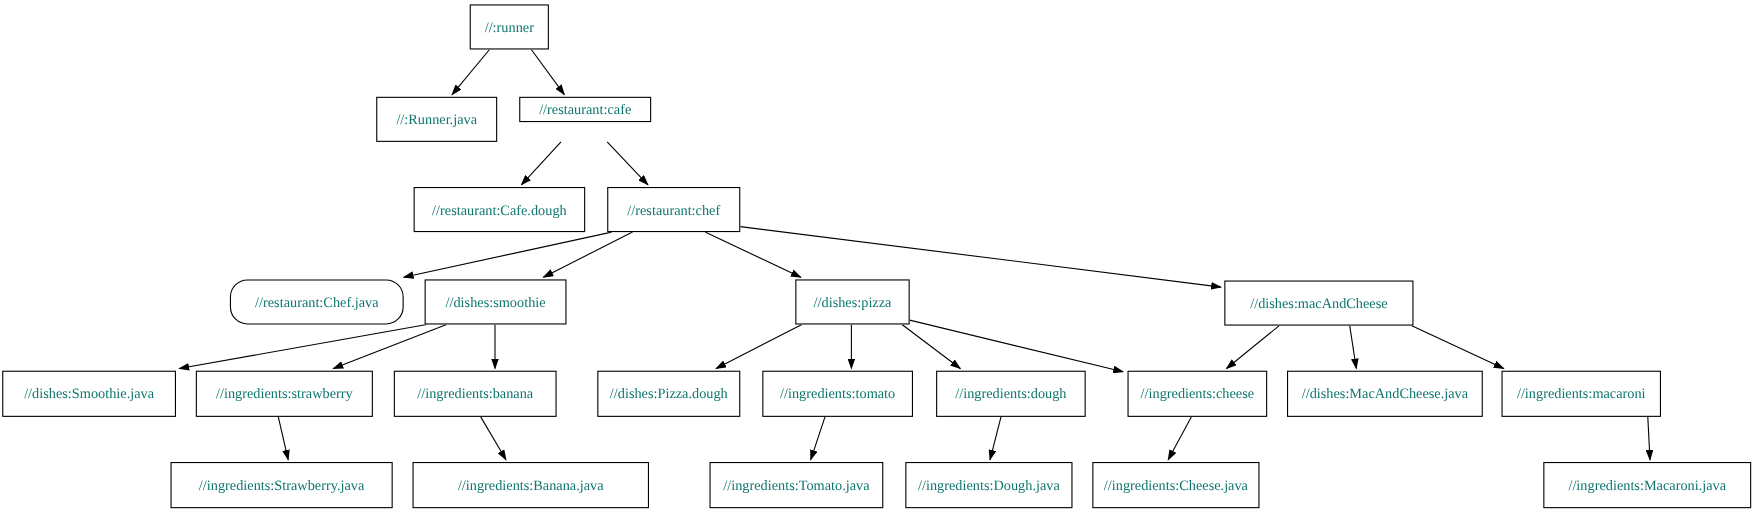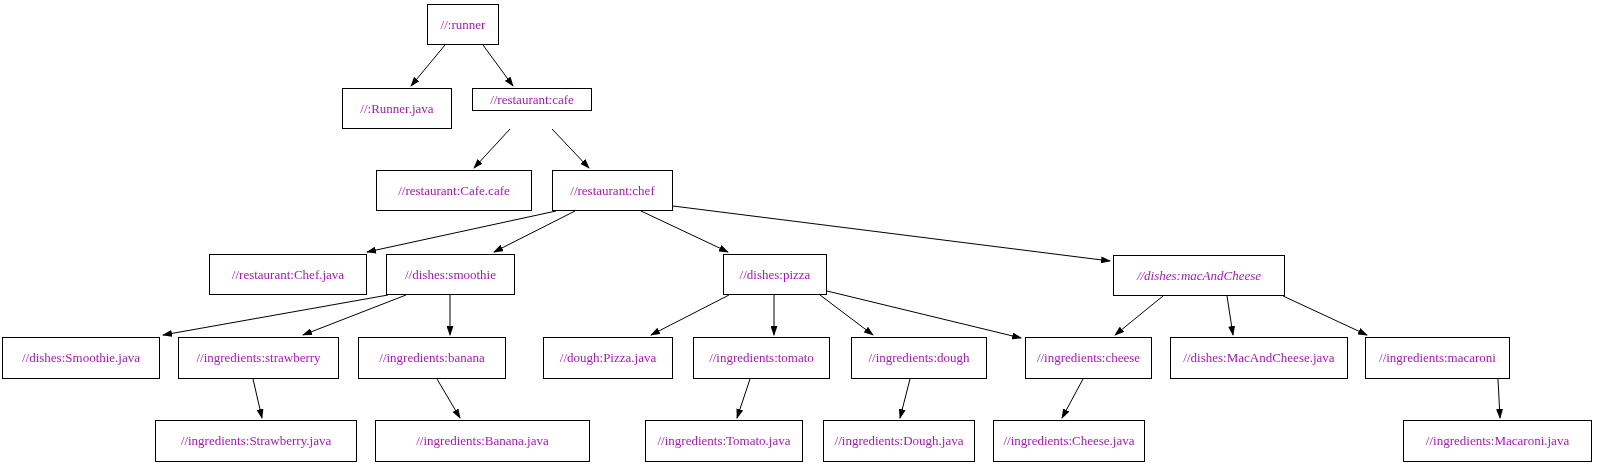--- a/index.html
+++ b/index.html
@@ -24,21 +24,21 @@
   }
   #graph-edges line {
     stroke: #000000;
     stroke-width: 1;
   }
   #graph-nodes .node {
     position: absolute;
     box-sizing: border-box;
     background: #ffffff;
     border: 1px solid #000000;
-    color: #a21caf;
+    color: #0f766e;
     font-size: 13px;
     display: flex;
     align-items: center;
     justify-content: center;
     white-space: nowrap;
     text-align: center;
   }
 </style>
 </head>
 <body>
@@ -72,30 +72,30 @@
       <line x1="437" y1="379" x2="460" y2="418" marker-end="url(#arrow)"></line>
       <line x1="750" y1="379" x2="737" y2="418" marker-end="url(#arrow)"></line>
       <line x1="910" y1="379" x2="900" y2="418" marker-end="url(#arrow)"></line>
       <line x1="1083" y1="379" x2="1062" y2="418" marker-end="url(#arrow)"></line>
       <line x1="1498" y1="379" x2="1500" y2="418" marker-end="url(#arrow)"></line>
     </svg>
   <div id="graph-nodes">
       <div class="node" style="left: 427px; top: 4px; width: 72px; height: 41px;">//:runner</div>
       <div class="node" style="left: 342px; top: 88px; width: 110px; height: 41px;">//:Runner.java</div>
       <div class="node" style="left: 472px; top: 88px; width: 120px; height: 23px;">//restaurant:cafe</div>
-      <div class="node" style="left: 376px; top: 170px; width: 156px; height: 41px;">//restaurant:Cafe.cafe</div>
+      <div class="node" style="left: 376px; top: 170px; width: 156px; height: 41px;">//restaurant:Cafe.dough</div>
       <div class="node" style="left: 552px; top: 170px; width: 121px; height: 41px;">//restaurant:chef</div>
-      <div class="node" style="left: 209px; top: 254px; width: 158px; height: 41px;">//restaurant:Chef.java</div>
+      <div class="node" style="left: 209px; top: 254px; width: 158px; height: 41px; border-radius: 16px;">//restaurant:Chef.java</div>
       <div class="node" style="left: 386px; top: 254px; width: 129px; height: 41px;">//dishes:smoothie</div>
       <div class="node" style="left: 723px; top: 254px; width: 104px; height: 41px;">//dishes:pizza</div>
-      <div class="node" style="left: 1113px; top: 255px; width: 172px; height: 41px; font-style: italic;">//dishes:macAndCheese</div>
+      <div class="node" style="left: 1113px; top: 255px; width: 172px; height: 41px;">//dishes:macAndCheese</div>
       <div class="node" style="left: 2px; top: 337px; width: 158px; height: 42px;">//dishes:Smoothie.java</div>
       <div class="node" style="left: 178px; top: 337px; width: 161px; height: 42px;">//ingredients:strawberry</div>
       <div class="node" style="left: 358px; top: 337px; width: 148px; height: 42px;">//ingredients:banana</div>
-      <div class="node" style="left: 543px; top: 337px; width: 130px; height: 42px;">//dough:Pizza.java</div>
+      <div class="node" style="left: 543px; top: 337px; width: 130px; height: 42px;">//dishes:Pizza.dough</div>
       <div class="node" style="left: 693px; top: 337px; width: 137px; height: 42px;">//ingredients:tomato</div>
       <div class="node" style="left: 851px; top: 337px; width: 136px; height: 42px;">//ingredients:dough</div>
       <div class="node" style="left: 1025px; top: 337px; width: 127px; height: 42px;">//ingredients:cheese</div>
       <div class="node" style="left: 1170px; top: 337px; width: 178px; height: 42px;">//dishes:MacAndCheese.java</div>
       <div class="node" style="left: 1365px; top: 337px; width: 145px; height: 42px;">//ingredients:macaroni</div>
       <div class="node" style="left: 155px; top: 420px; width: 202px; height: 42px;">//ingredients:Strawberry.java</div>
       <div class="node" style="left: 375px; top: 420px; width: 215px; height: 42px;">//ingredients:Banana.java</div>
       <div class="node" style="left: 645px; top: 420px; width: 158px; height: 42px;">//ingredients:Tomato.java</div>
       <div class="node" style="left: 823px; top: 420px; width: 152px; height: 42px;">//ingredients:Dough.java</div>
       <div class="node" style="left: 993px; top: 420px; width: 152px; height: 42px;">//ingredients:Cheese.java</div>

